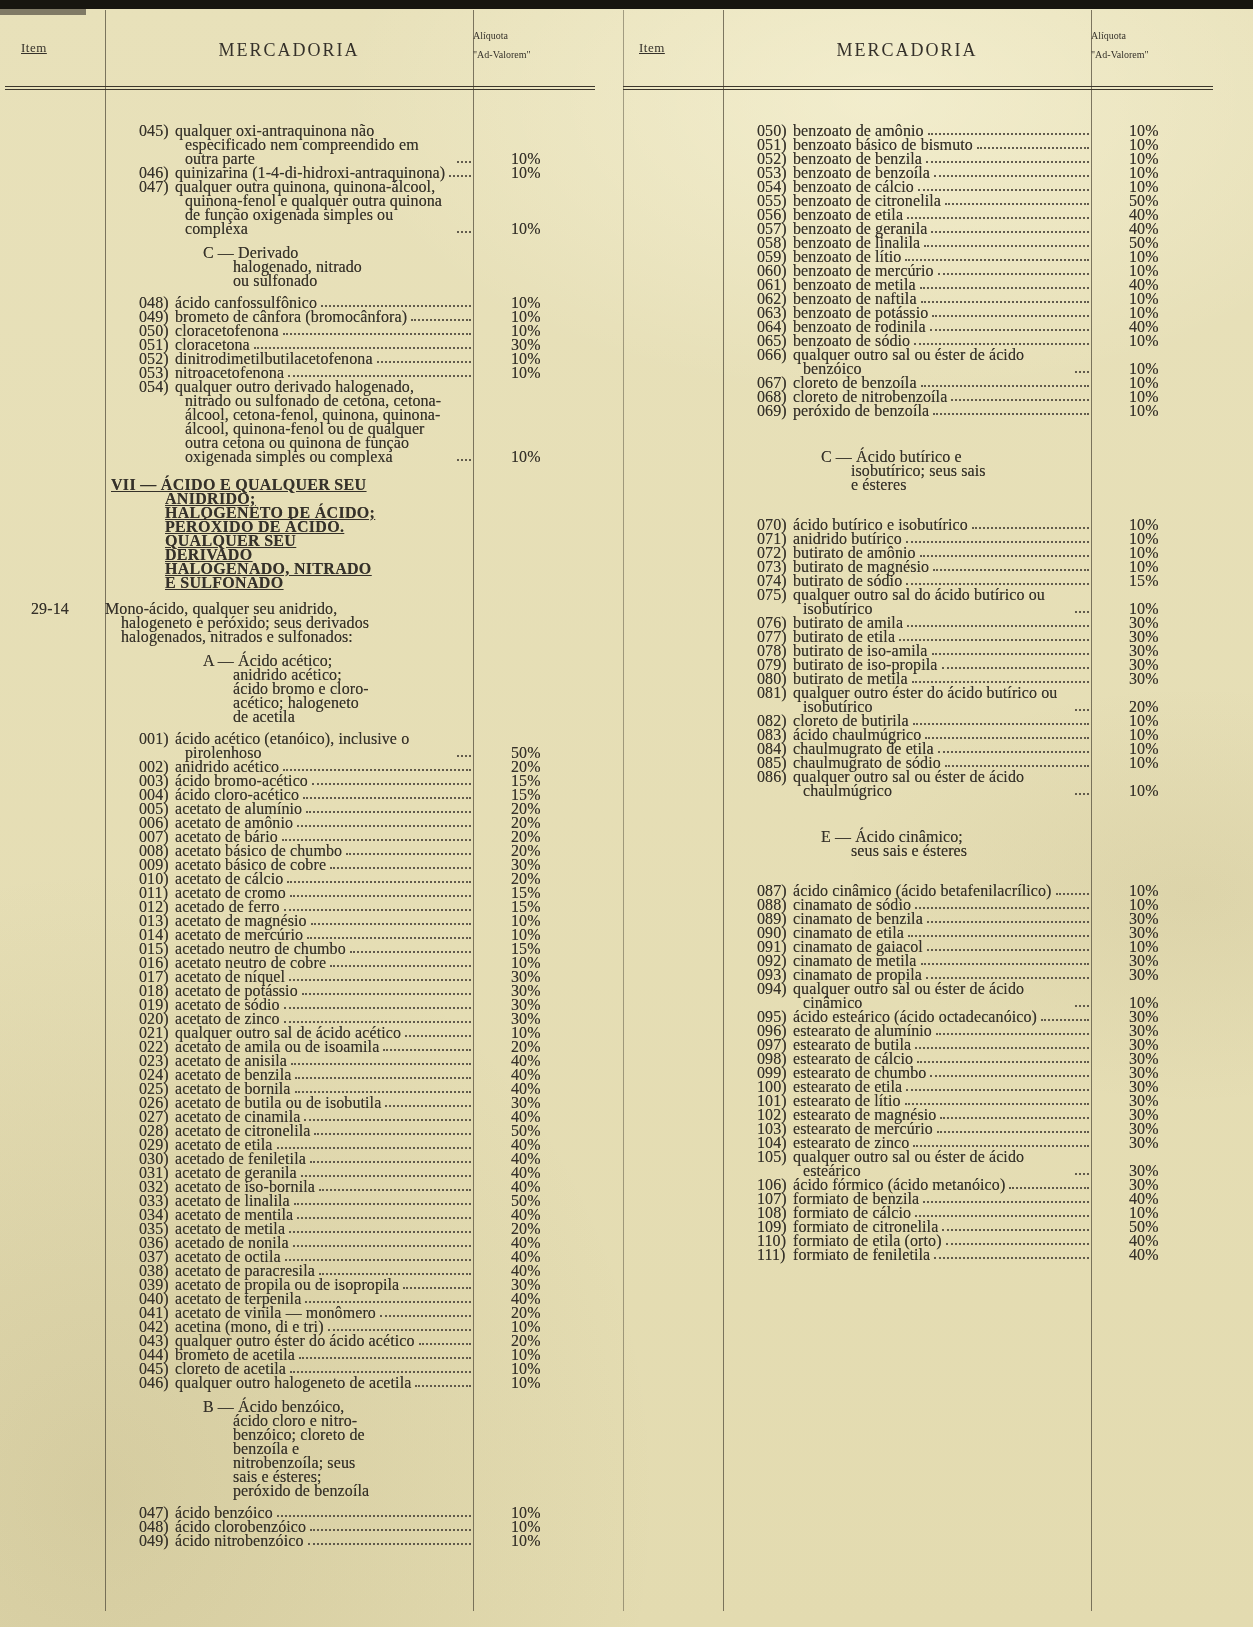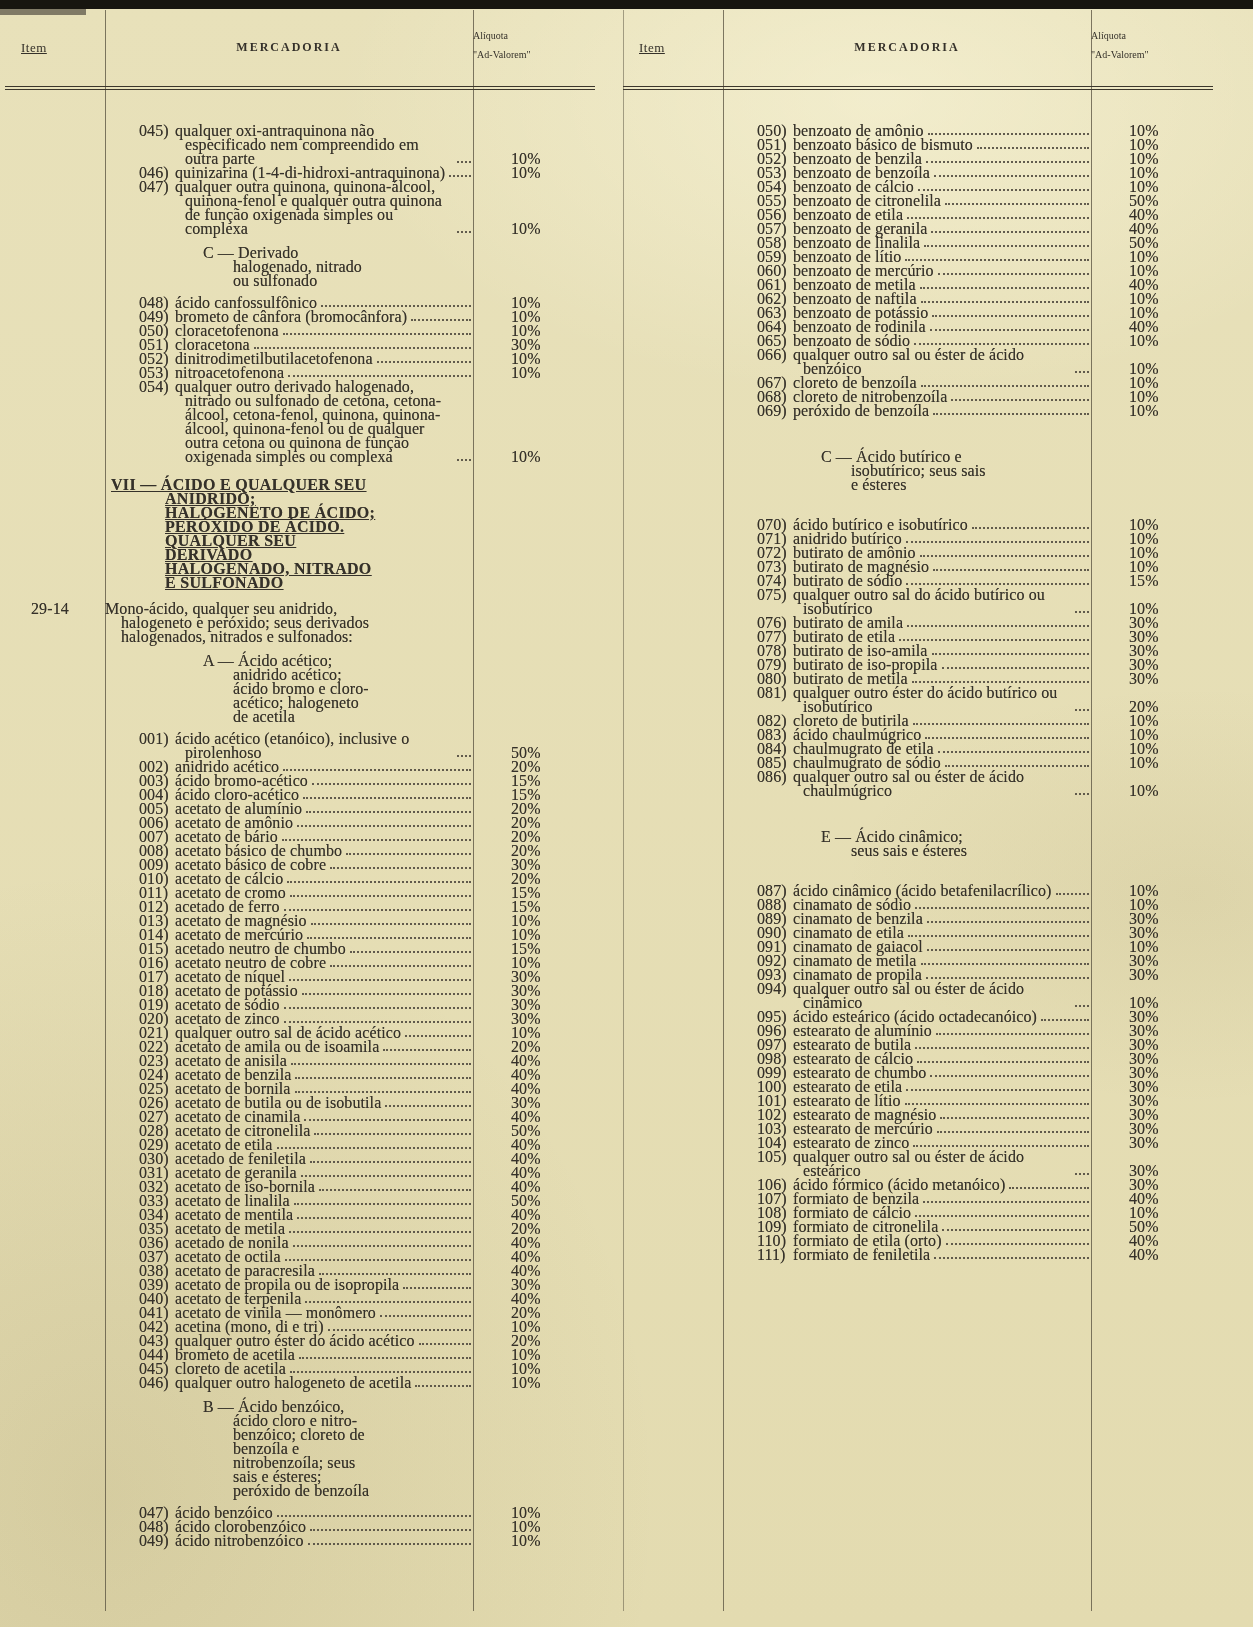--- a/index.html
+++ b/index.html
@@ -22,21 +22,21 @@
   .columns { position:absolute; top:10px; left:5px; right:2px; bottom:0; display:flex; gap:28px; }
   .column { position:relative; width:590px; flex:0 0 590px; }
 
   .vrule { position:absolute; top:0; bottom:16px; width:1px; background:#564f3d; opacity:.75; }
   .vrule.r1 { left:100px; }
   .vrule.r2 { left:468px; }
   .vrule.r0 { left:0; opacity:.5; }
 
   .col-header { position:relative; display:flex; height:80px; border-bottom:4px double #3b362b; }
   .h-item  { width:100px; padding:30px 0 0 16px; font-size:13px; letter-spacing:.5px;text-decoration:underline; }
-  .h-merc  { flex:1; text-align:center; padding-top:30px; font-weight:bold; letter-spacing:2px; font-size:12px; }
+  .h-merc  { flex:1; text-align:center; padding-top:30px; font-weight:normal; letter-spacing:2px; font-size:18px; }
   .h-aliq  { width:122px; text-align:left; font-size:10px; padding-top:16px; line-height:1.9; }
 
   .col-body { position:absolute; top:84px; left:0; right:0; padding-top:30px;
               font-size:16px; line-height:14px; letter-spacing:.1px;
               text-shadow:0 0 .5px rgba(45,40,28,.55); }
 
   .row { display:flex; align-items:flex-start; margin-left:100px; }
   .entry .num  { flex:0 0 36px; margin-left:34px; white-space:nowrap; }
   .entry .desc { flex:0 1 auto; max-width:278px; padding-left:10px; text-indent:-10px; }
   .entry .leader { flex:1 1 10px; min-width:10px; align-self:flex-end;

